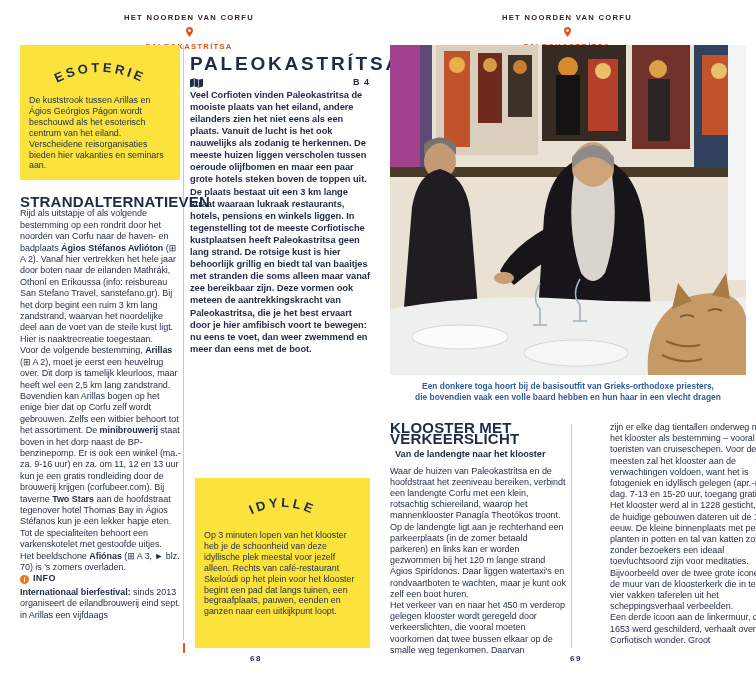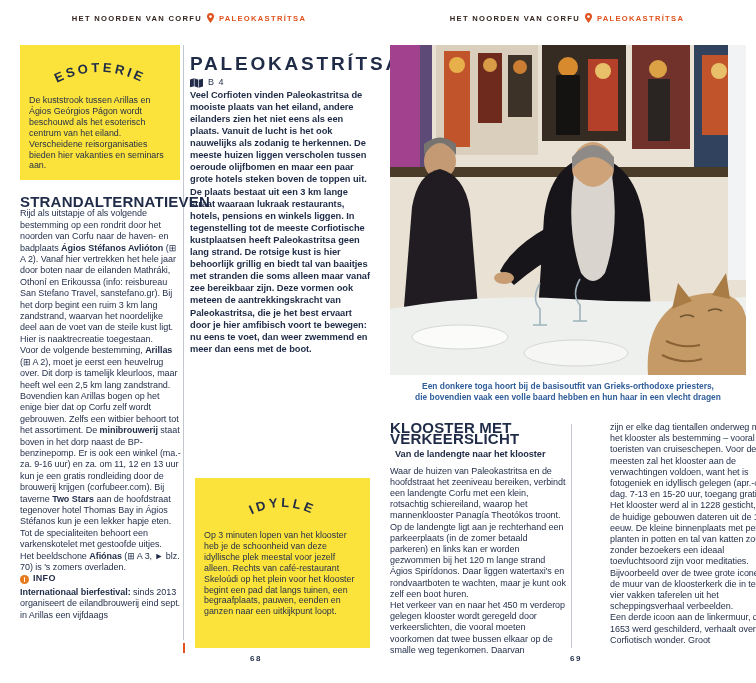--- a/index.html
+++ b/index.html
@@ -3,42 +3,42 @@
 <meta charset="utf-8">
 <style>
   html,body{margin:0;padding:0;background:#ffffff;}
   #spread{
     position:relative;width:756px;height:683px;background:#ffffff;overflow:hidden;
     font-family:"Liberation Sans",sans-serif;color:#1f2b47;
   }
   
   .running-head{
     position:absolute;top:13px;width:378px;display:flex;justify-content:center;align-items:center;gap:5px;
-    font-size:7.6px;font-weight:bold;letter-spacing:1.3px;white-space:nowrap;
+    font-size:7.6px;font-weight:bold;letter-spacing:1.3px;white-space:nowrap;flex-direction:column;
   }
   .running-head .section{color:#33241e;}
   .running-head .place{color:#e0521e;}
   .pin-svg{width:7px;height:10px;display:block;}
 
   
   .yellow-box{position:absolute;background:#fce33c;box-sizing:border-box;padding:6px 9px 8px 9px;}
   .arc-title{display:block;margin:0 auto;}
   .arc-title text{font-family:"Liberation Sans",sans-serif;font-weight:bold;font-size:13px;letter-spacing:3px;fill:#1f2b47;}
   .box-body{font-size:8.9px;line-height:10.9px;color:#1f2b47;}
 
   
   .col{position:absolute;text-align:left;}
   .body-text{font-size:9px;line-height:11.4px;letter-spacing:-0.05px;}
   .body-text p{margin:0;}
   .subhead-caps{font-size:15px;font-weight:bold;letter-spacing:0.2px;margin:0 0 1px 0;}
   .subhead-bold{font-size:9.2px;font-weight:bold;margin:5px;}
   b{font-weight:bold;}
 
   .main-heading{font-size:19px;font-weight:bold;letter-spacing:2.8px;margin:13px 0 0 0;white-space:nowrap;}
-  .map-ref-row{display:flex;align-items:center;gap:5px;margin-top:8px;font-size:9px;font-weight:normal;letter-spacing:1px;}
+  .map-ref-row{display:flex;align-items:center;gap:5px;margin-top:8px;font-size:9px;font-weight:bold;letter-spacing:1px;justify-content:space-between;}
   .map-svg{width:13px;height:10px;display:block;}
   .intro{font-size:9.3px;line-height:12.1px;font-weight:bold;margin-top:15px;letter-spacing:-0.05px;}
 
   .info-block{}
   .info-head{display:flex;align-items:center;gap:4px;margin-bottom:2px;}
   .info-icon{width:9px;height:9px;border-radius:50%;background:#e87a1e;color:#ffffff;font-size:7px;font-weight:bold;
     display:flex;align-items:center;justify-content:center;line-height:1;}
   .info-label{font-size:9px;font-weight:bold;letter-spacing:0.3px;}
 
   .divider{position:absolute;width:1px;background:#c3c8d0;}

